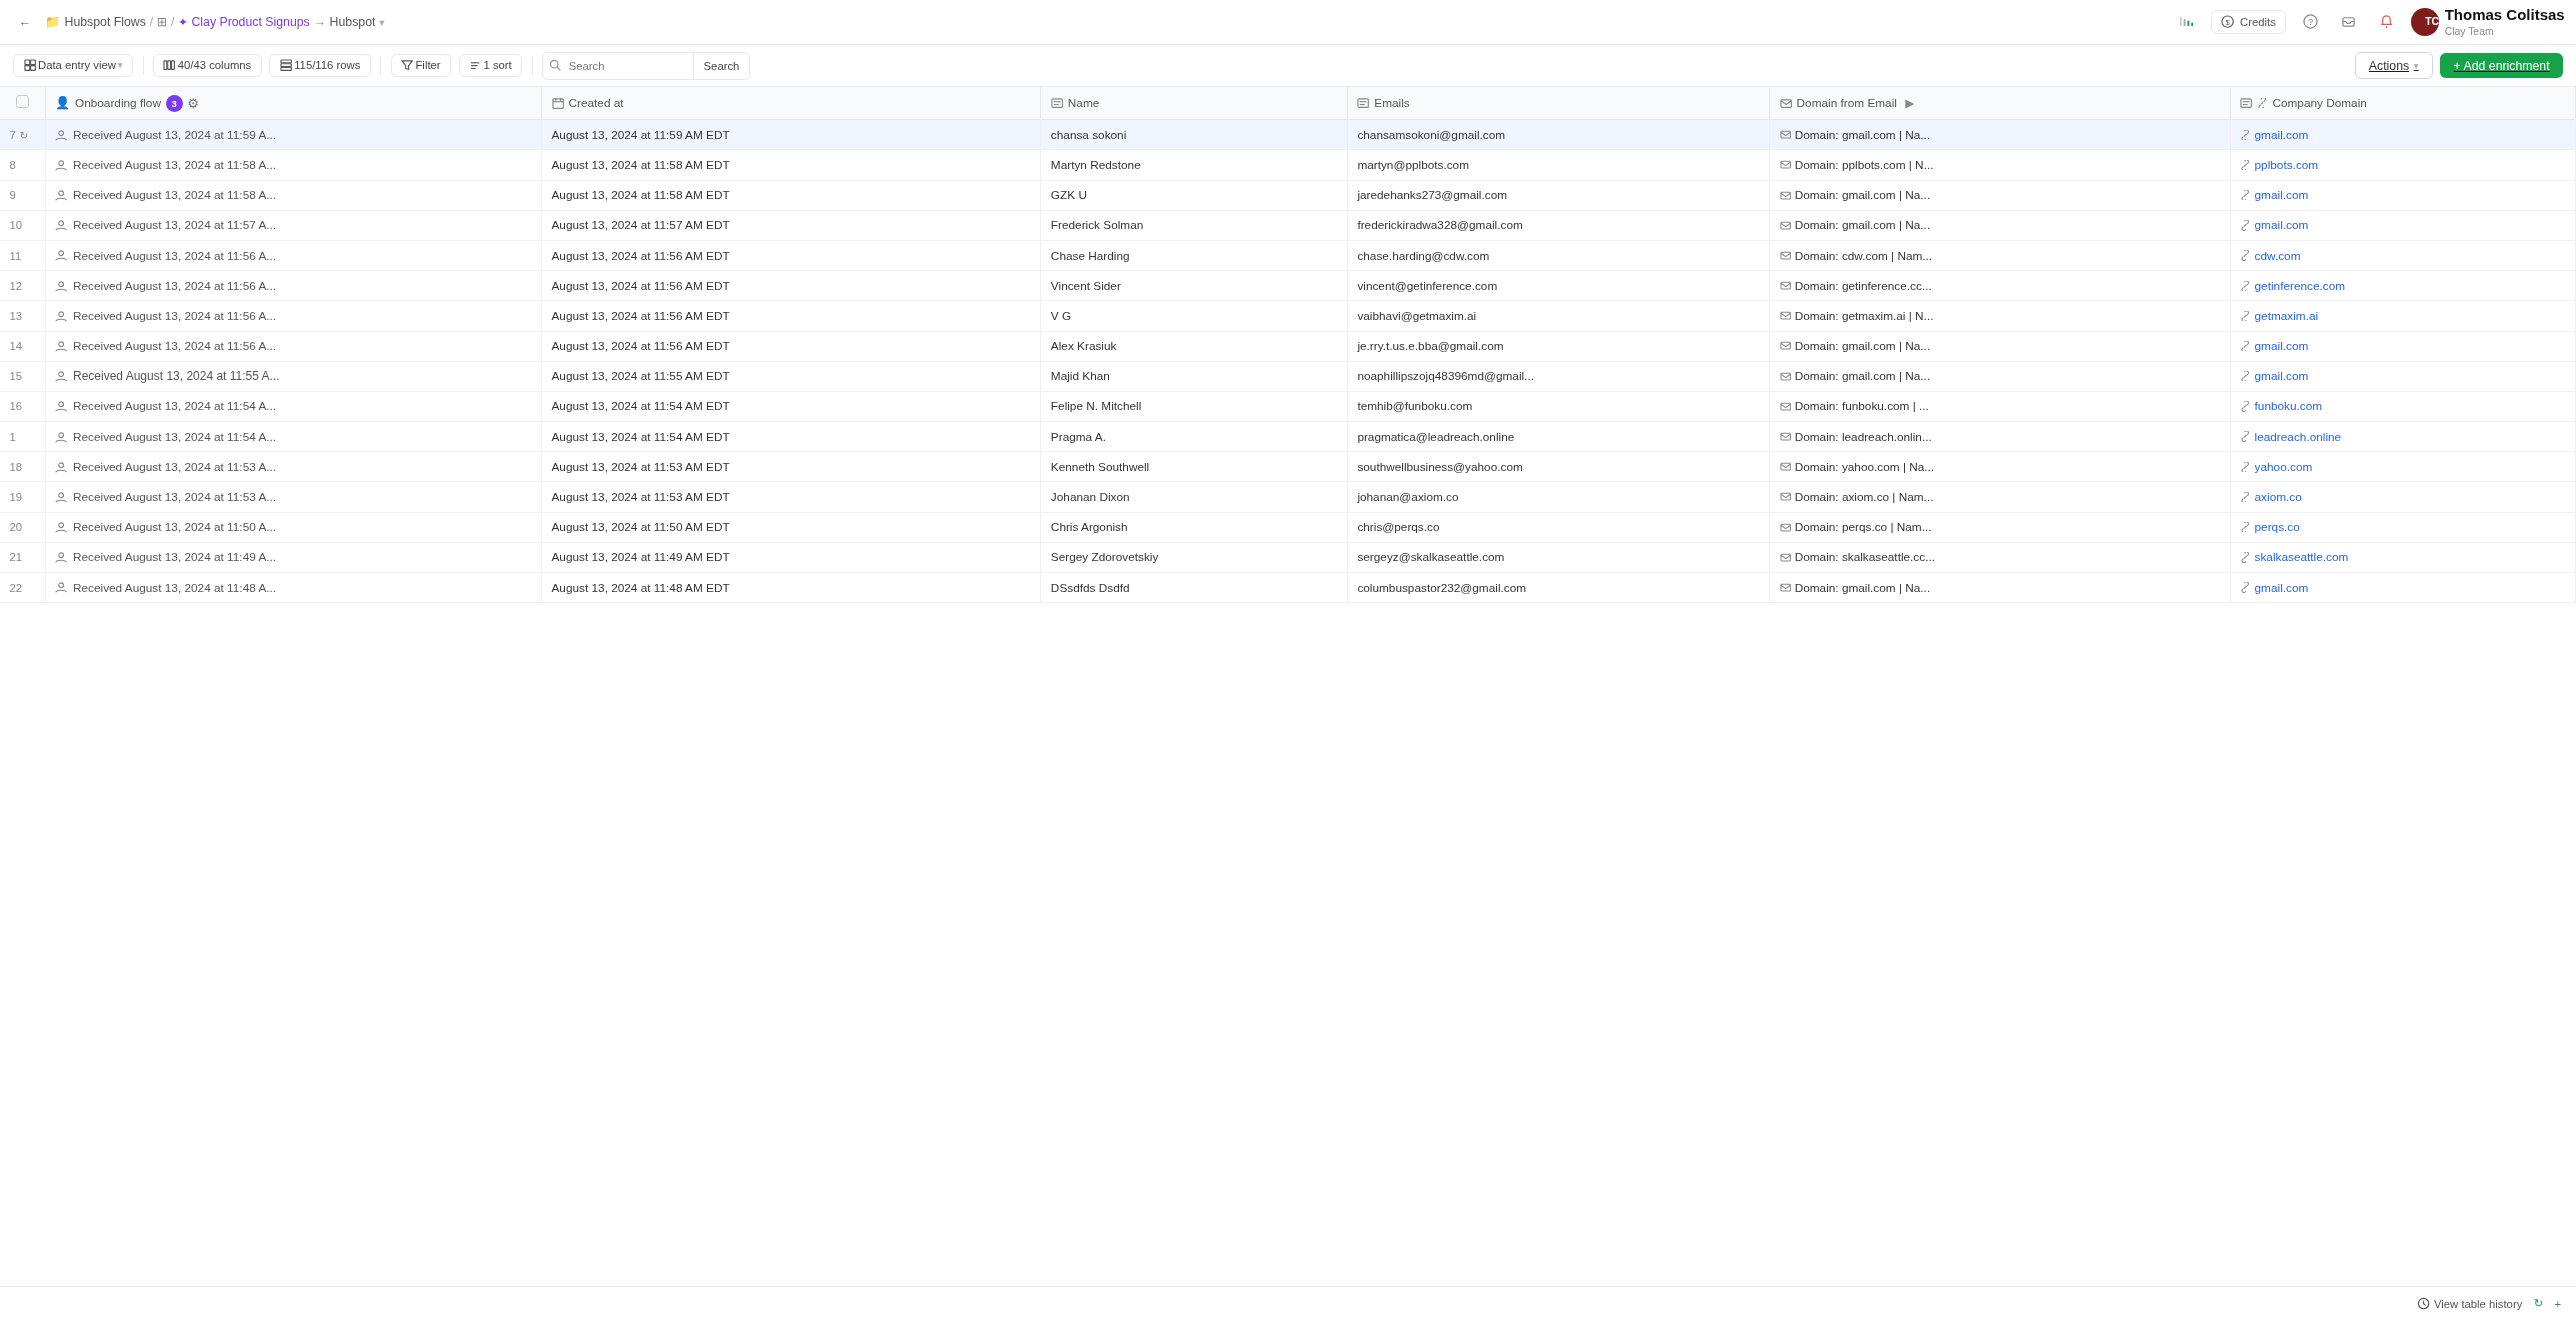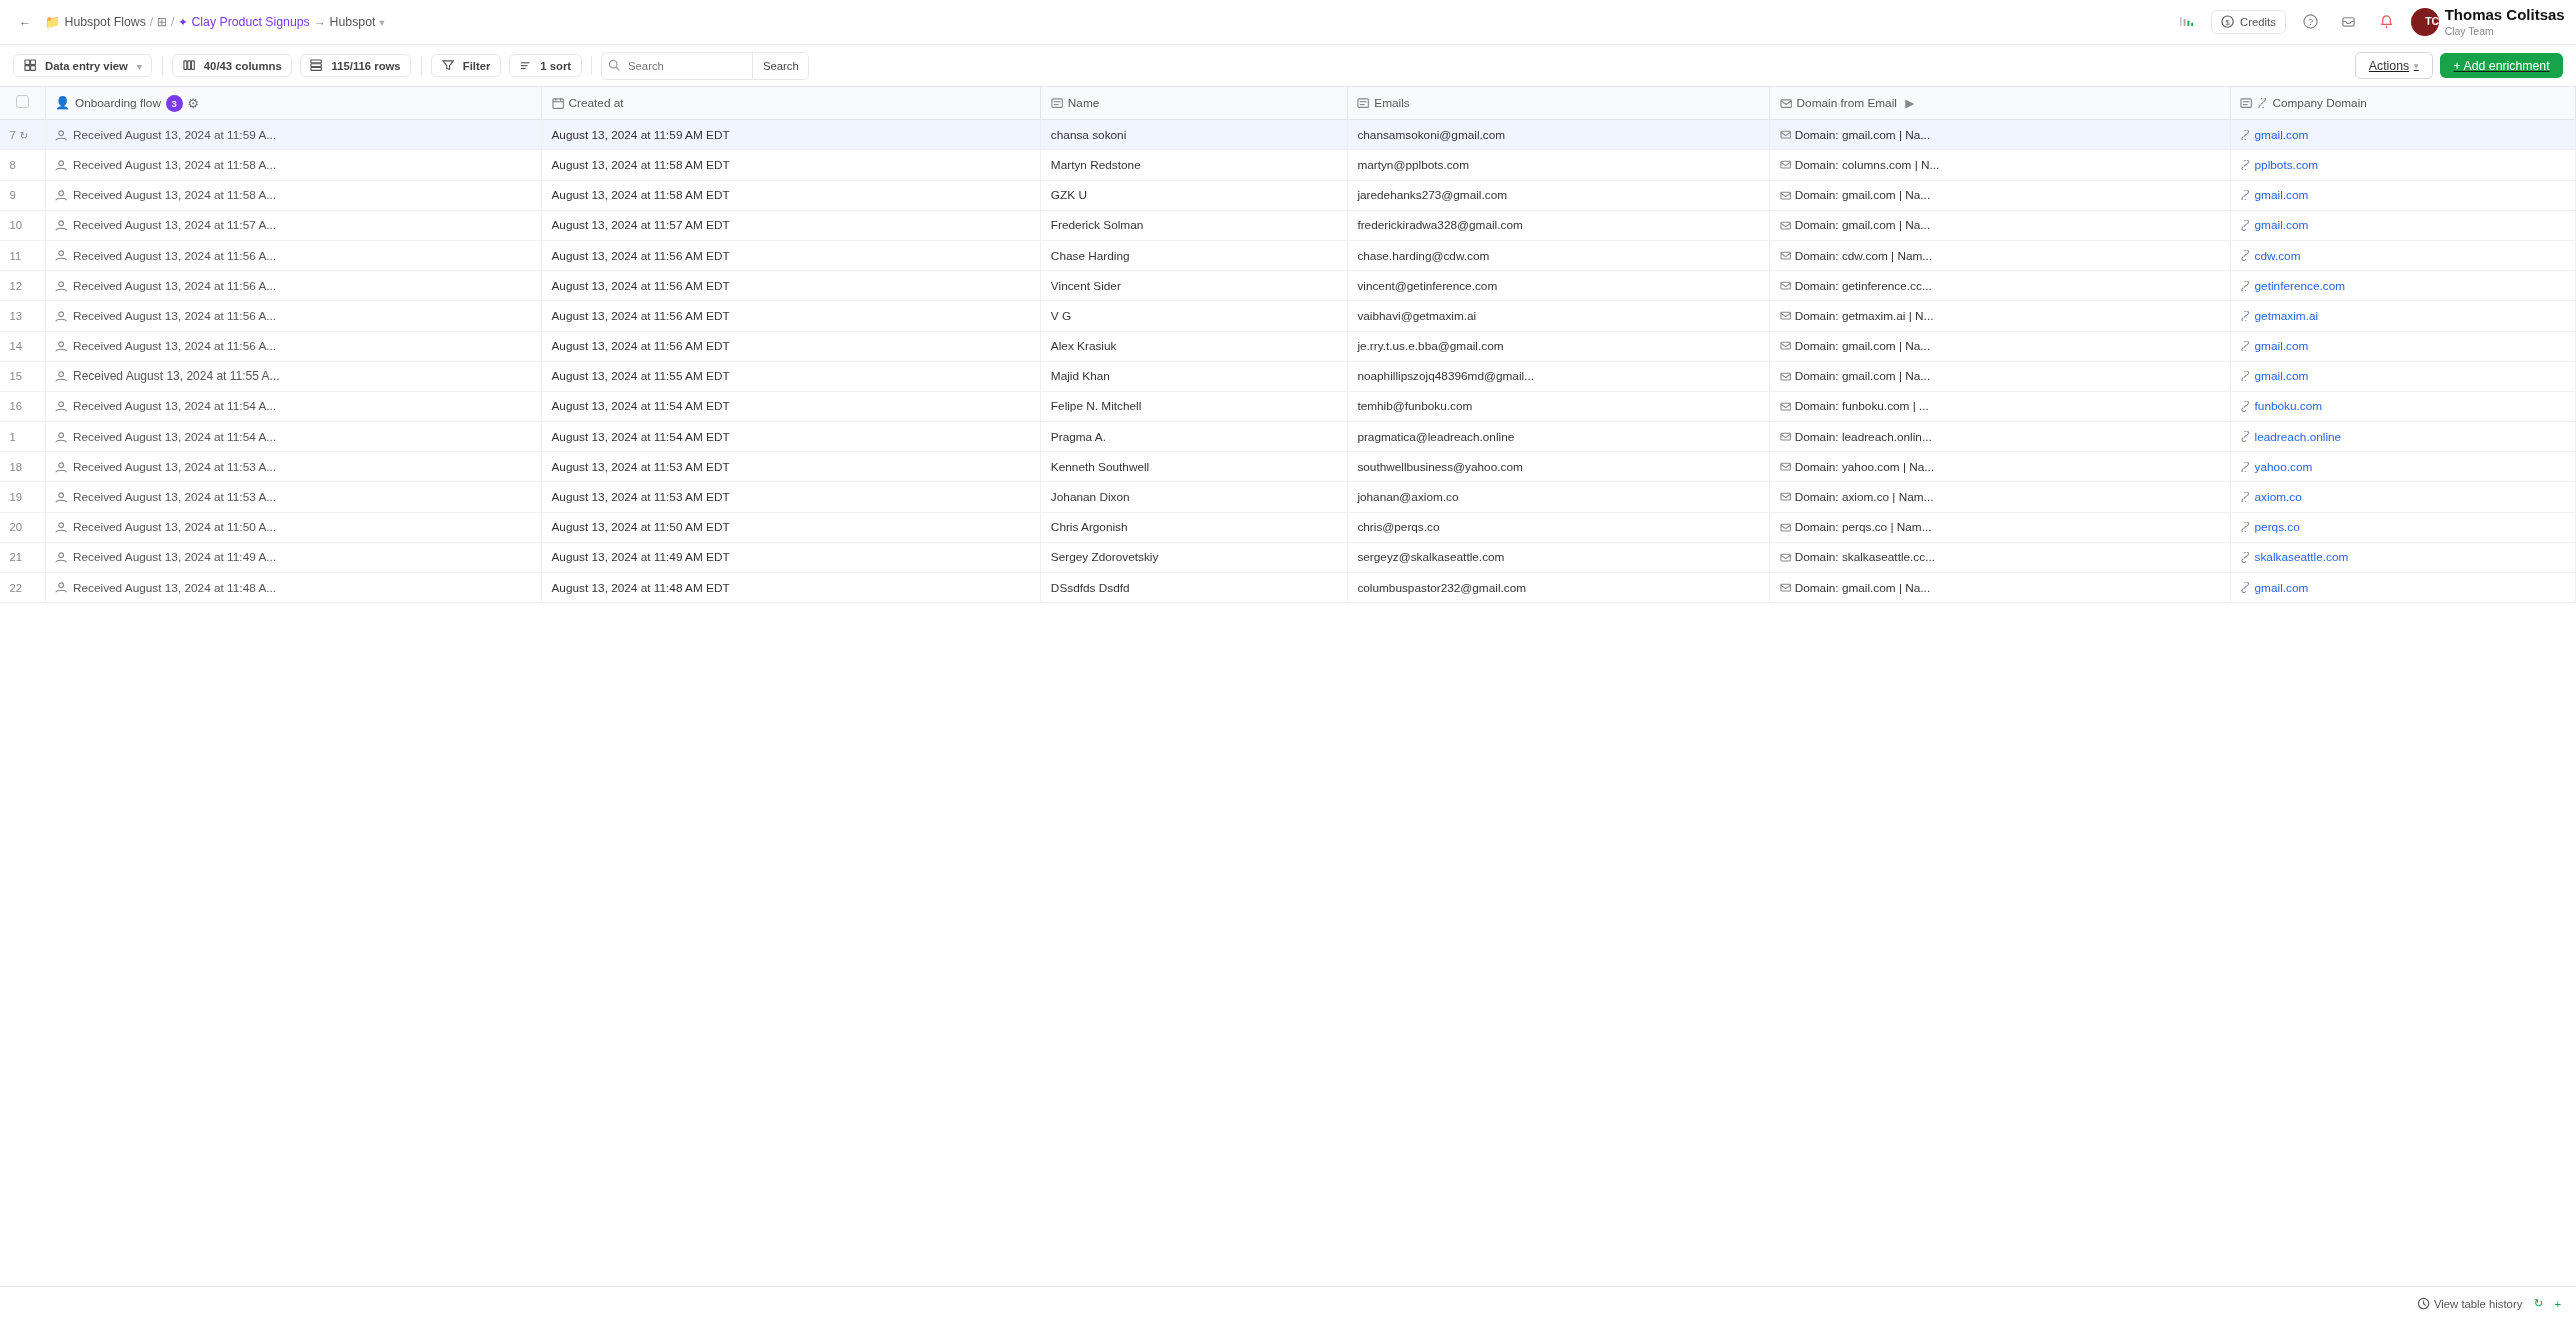--- a/index.html
+++ b/index.html
@@ -12,21 +12,21 @@
     .topbar-right { margin-left: auto; display: flex; align-items: center; gap: 11.3px; }
     .credits-btn { display: flex; align-items: center; gap: 5.7px; padding: 4.7px 9.5px; border: 0.9px solid #e5e7eb; border-radius: 5.7px; cursor: pointer; font-size: 11.3px; color: #555; background: #fff; }
     .icon-btn { width: 26.5px; height: 26.5px; display: flex; align-items: center; justify-content: center; border-radius: 3.8px; cursor: pointer; color: #555; }
     .user-avatar { width: 28px; height: 28px; border-radius: 50%; background: #7f1d1d; display: flex; align-items: center; justify-content: flex-end; color: white; font-size: 10.4px; font-weight: 600; cursor: pointer; }
     .user-info { display: flex; flex-direction: column; cursor: pointer; }
     .user-name { font-size: 15px; font-weight: 700; color: #111; line-height: 1.3; }
     .user-team { font-size: 10.4px; color: #888; line-height: 1.3; }
 
     
     .toolbar { display: flex; align-items: center; height: 42px; padding: 0 13.2px; border-bottom: 0.9px solid #e5e7eb; gap: 7.6px; }
-    .toolbar-btn { display: flex; align-items: flex-end; gap: 9px; padding: 4.7px 9.5px; border: 0.9px solid #e5e7eb; border-radius: 5.7px; cursor: pointer; font-size: 11.3px; color: #444; background: #fff; white-space: nowrap; font-weight: bold; }
+    .toolbar-btn { display: flex; align-items: flex-start; gap: 2px; padding: 4.7px 9.5px; border: 0.9px solid #e5e7eb; border-radius: 5.7px; cursor: pointer; font-size: 11.3px; color: #444; background: #fff; white-space: nowrap; }
     .toolbar-sep { width: 0.9px; height: 19px; background: #e5e7eb; margin: 0 1.9px; }
     .search-area { display: flex; align-items: center; border: 0.9px solid #e5e7eb; border-radius: 5.7px; overflow: hidden; height: 28px; }
     .search-input { border: none; outline: none; padding: 3.8px 7.6px; font-size: 11.3px; color: #555; width: 132px; background: #fff; }
     .search-button { padding: 3.8px 9.5px; background: #fff; border: none; border-left: 0.9px solid #e5e7eb; font-size: 11.3px; color: #444; cursor: pointer; height: 100%; }
     .toolbar-right { margin-left: auto; display: flex; align-items: center; gap: 7.6px; text-decoration: underline; }
     .actions-btn { display: flex; align-items: center; gap: 4.7px; padding: 5.7px 13.2px; border: 0.9px solid #d1d5db; border-radius: 5.7px; cursor: pointer; font-size: 12.3px; color: #333; background: #fff; font-weight: 500; }
     .add-enrichment-btn { display: flex; align-items: center; gap: 5.7px; padding: 5.7px 13.2px; border-radius: 5.7px; cursor: pointer; font-size: 12.3px; color: #fff; background: #16a34a; border: none; font-weight: 500; }
 
     
     .table-container { overflow: auto; height: calc(100vh - 45px - 42px - 34px); }
@@ -325,21 +325,21 @@
     </td>
     <td>
       <span>martyn@pplbots.com</span>
     </td>
     <td>
       <div class="email-domain-cell">
         <svg width="11.3" height="11.3" viewBox="0 0 12 12">
                 <rect x="1" y="2.5" width="10" height="7" rx="0.8" stroke="#888" stroke-width="1.1" fill="none"></rect>
                 <path d="M1 3.5l5 3.5 5-3.5" stroke="#888" stroke-width="1.1" fill="none"></path>
               </svg>
-        <span>Domain: columns.com | N...</span>
+        <span>Domain: pplbots.com | N...</span>
       </div>
     </td>
     <td>
       <div class="email-domain-cell">
         <svg width="10.4" height="10.4" viewBox="0 0 11 11">
                 <path d="M3.5 7l-1 1a2 2 0 0 0 2.8 2.8l1-1" stroke="#888" stroke-width="1.1" fill="none"></path>
                 <path d="M7.5 4l1-1a2 2 0 0 0-2.8-2.8l-1 1" stroke="#888" stroke-width="1.1" fill="none"></path>
                 <line x1="4" y1="7" x2="7" y2="4" stroke="#888" stroke-width="1.1"></line>
               </svg>
         <a href="#" class="domain-val">pplbots.com</a>

